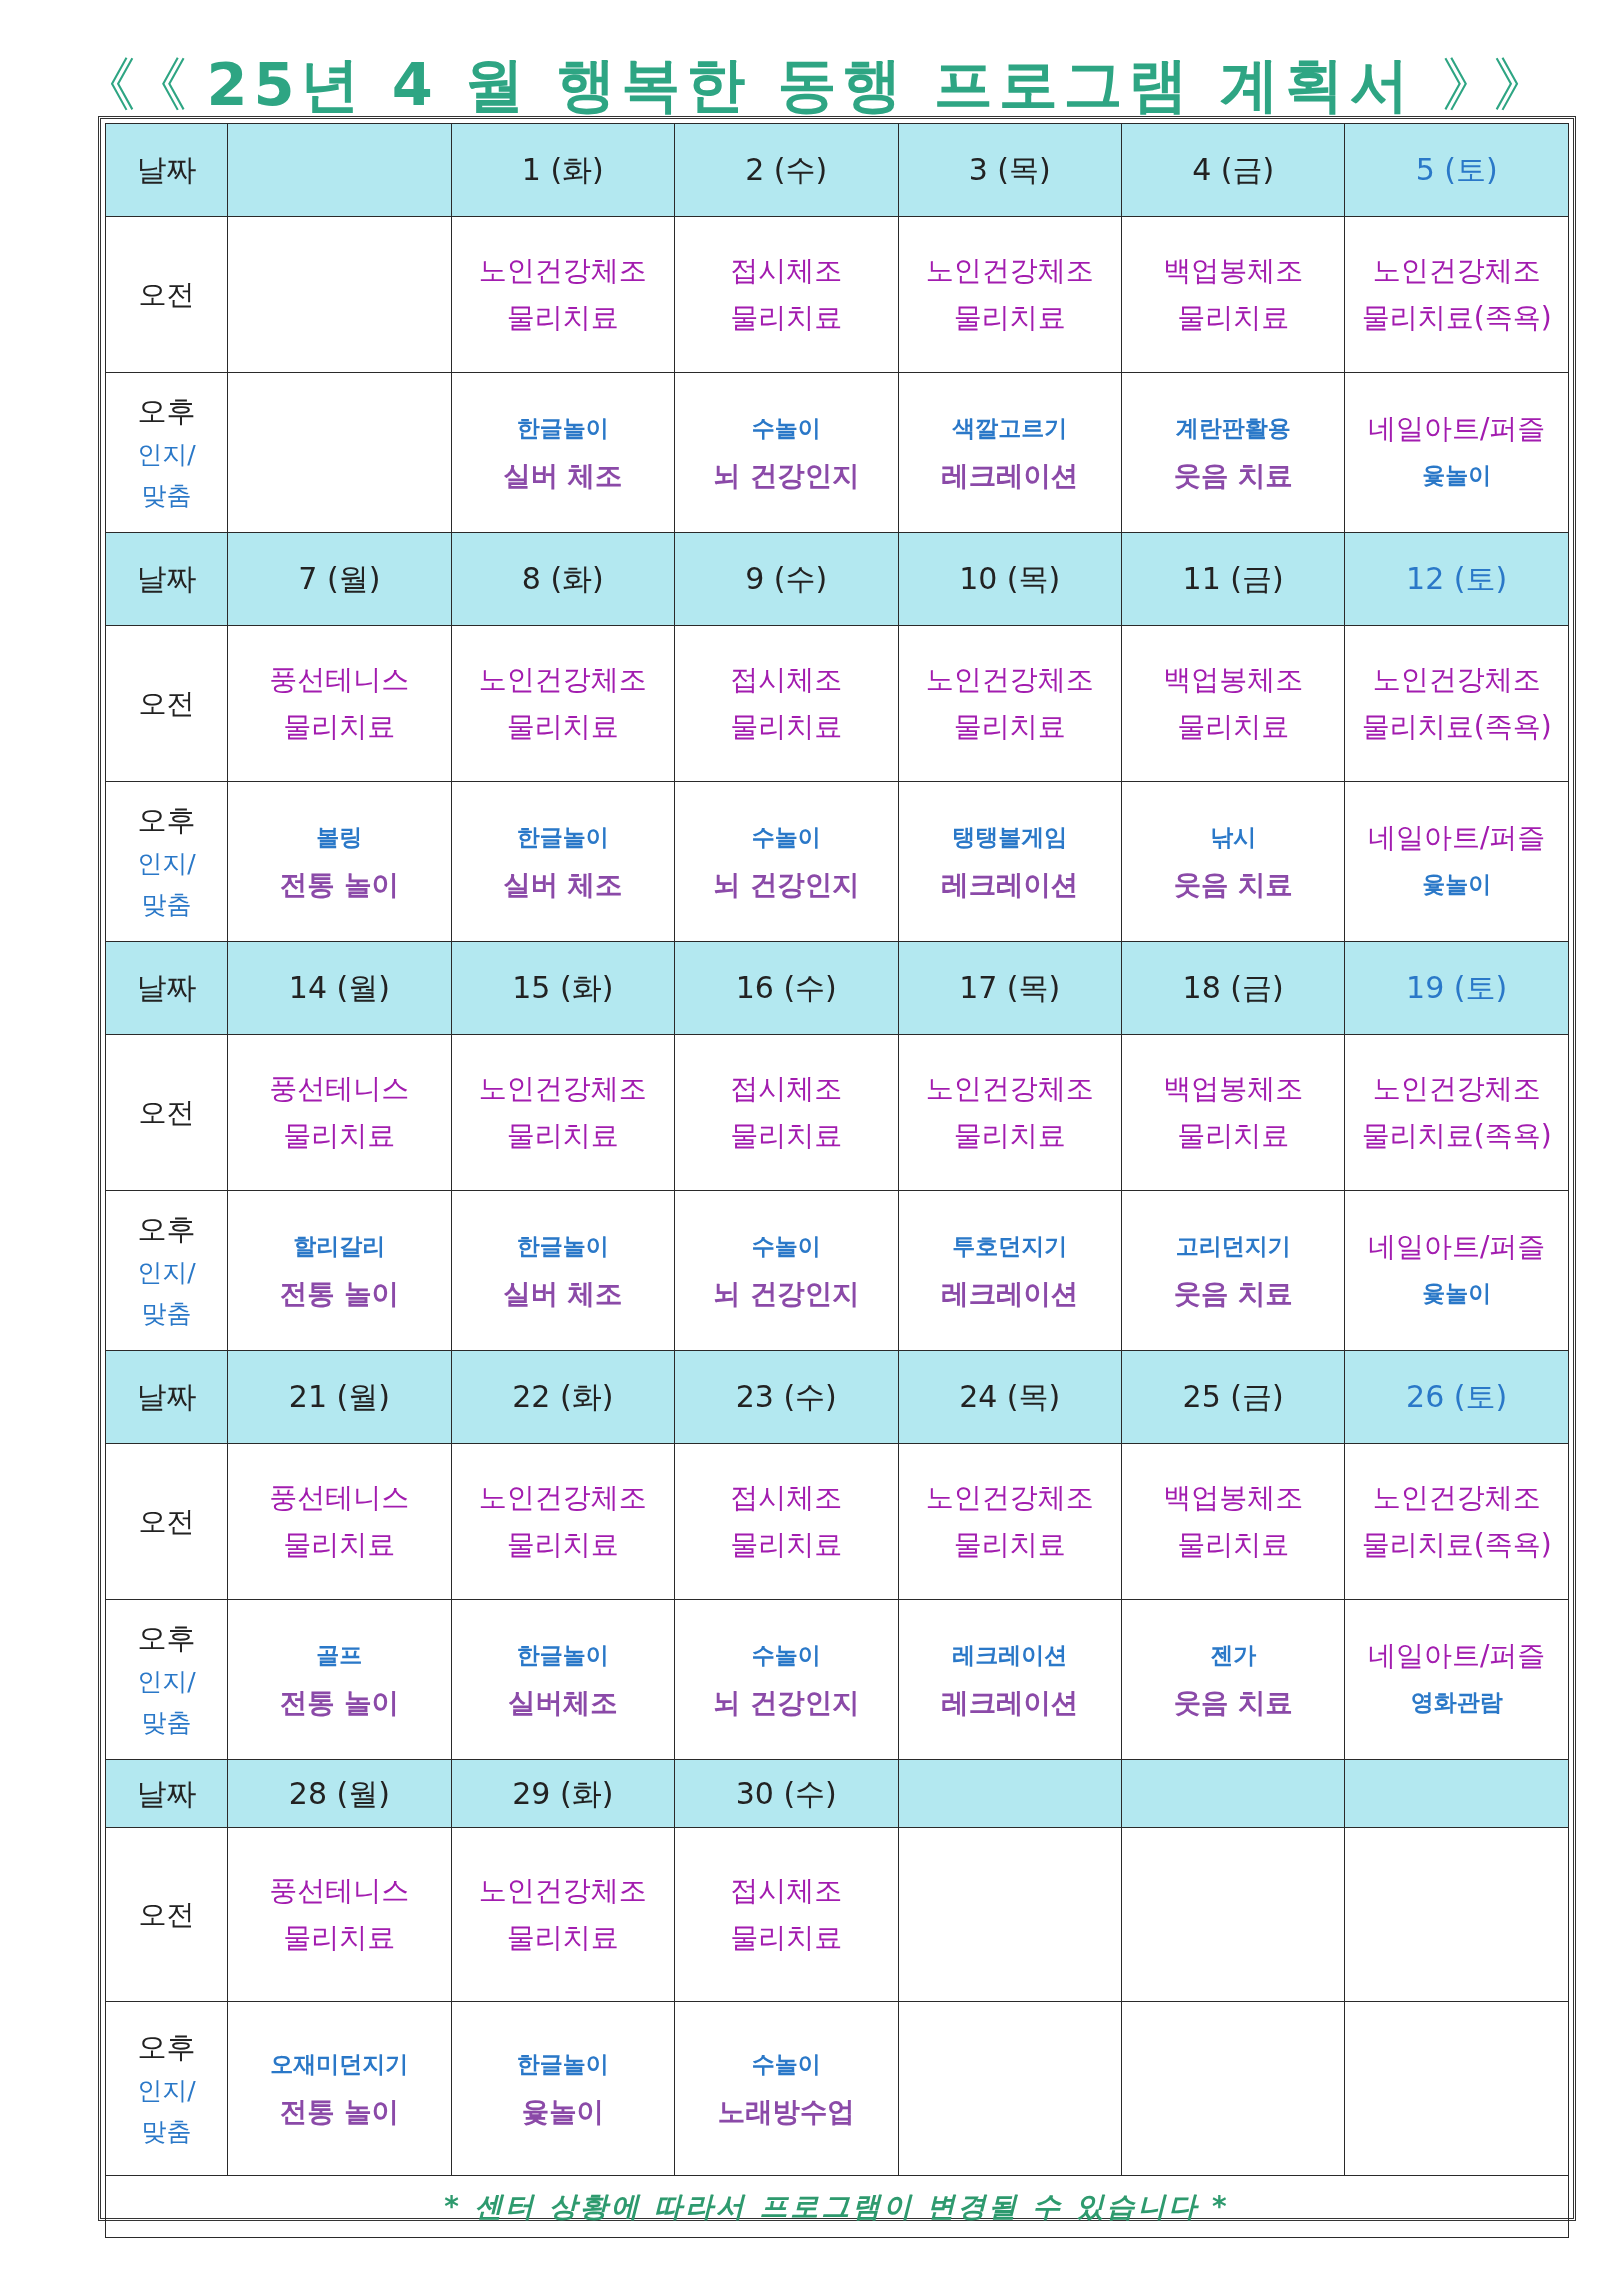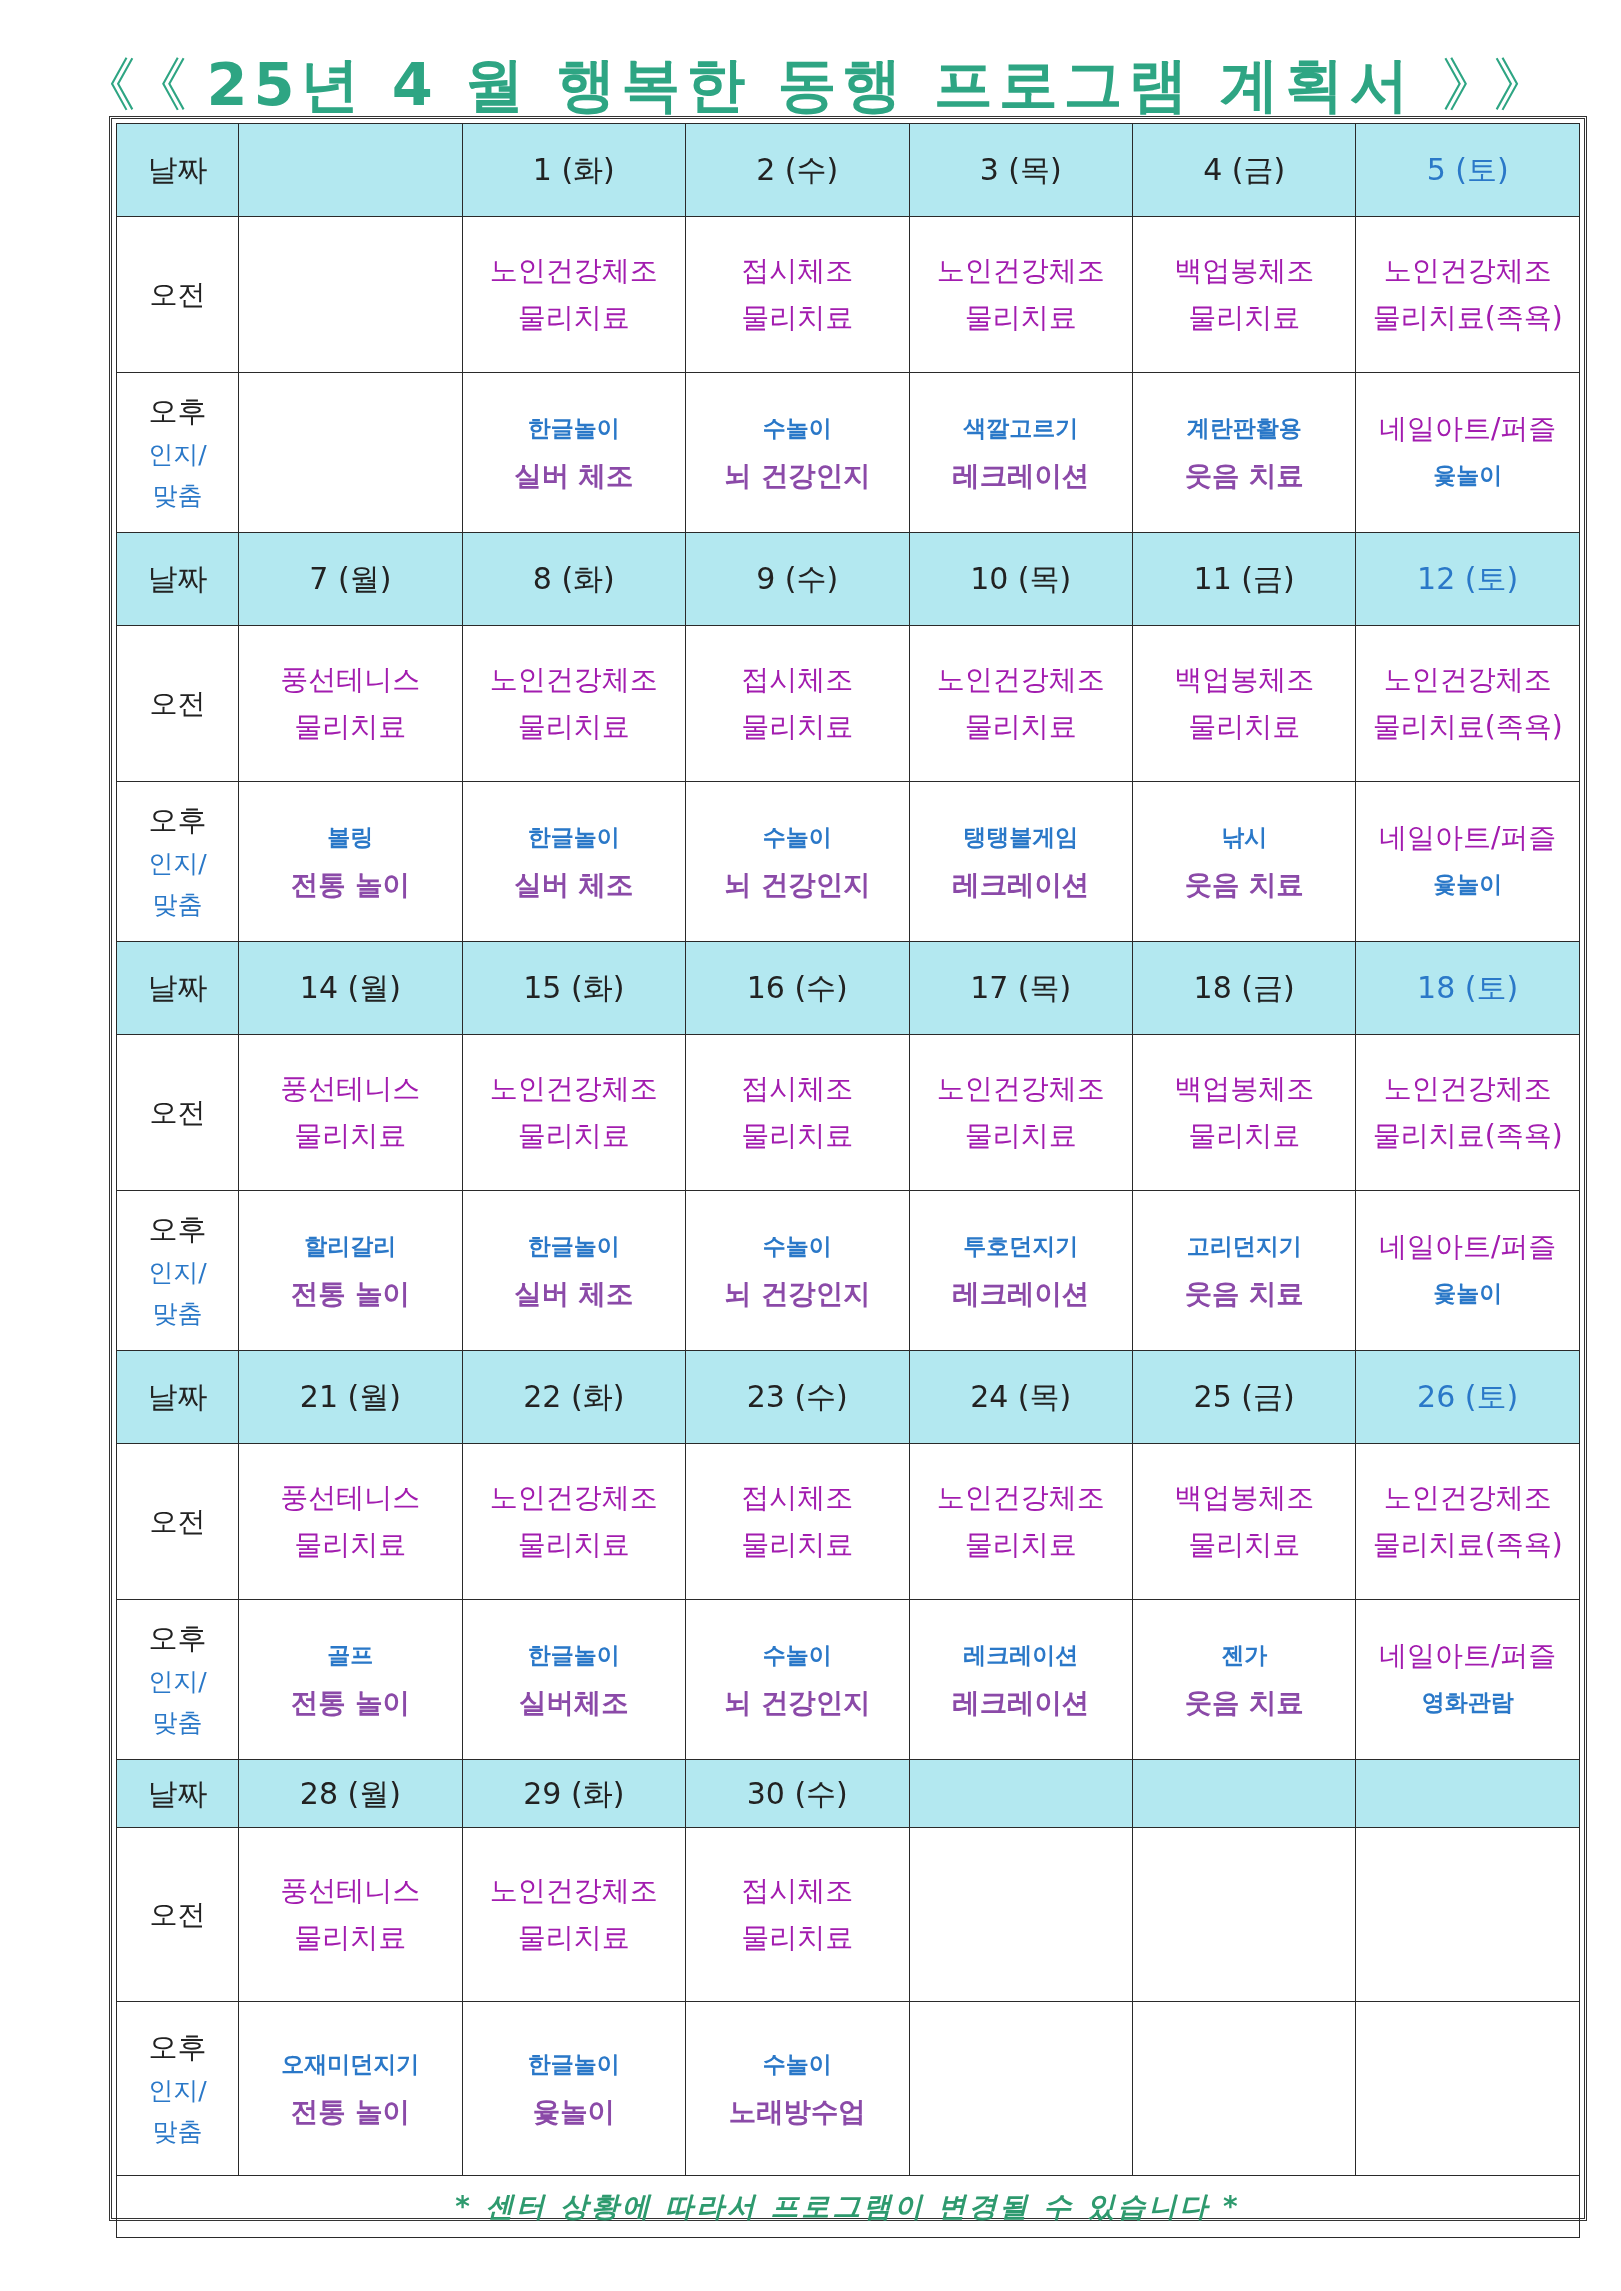--- a/index.html
+++ b/index.html
@@ -5,21 +5,21 @@
   html, body { margin:0; padding:0; background:#ffffff; }
   body { width:1621px; height:2292px; position:relative; font-family:"DejaVu Sans", "Liberation Sans", sans-serif; color:#222; }
   .title {
     position:absolute; left:0; top:17.6px; width:1621px; text-align:center;
     font-family:"DejaVu Sans", sans-serif; font-weight:bold; font-size:59px;
     color:#2ea583; letter-spacing:5.9px; line-height:78px;margin-top:28px;
   }
   .title .bracket { letter-spacing:-7.8px; font-weight:normal; }
   .sheet {
     position:absolute; left:98px; top:116px; width:1478px; height:2105px;
-    border:3.9px double #333; box-sizing:border-box;margin-left:11px;
+    border:3.9px double #333; box-sizing:border-box;
   }
   table.cal {
     position:absolute; left:3.9px; top:3.9px; width:1464px;
     border-collapse:collapse; table-layout:fixed;
   }
   table.cal td {
     border:1.5px solid #2a2a2a; text-align:center; vertical-align:middle;
     padding:0; font-size:28px; line-height:47px;
   }
   col.c-label { width:122px; }
@@ -192,21 +192,21 @@
             <span class="line blue">윷놀이</span>
           </td>
         </tr>
         <tr class="date-row">
           <td class="row-label">날짜</td>
           <td>14 (월)</td>
           <td>15  (화)</td>
           <td>16 (수)</td>
           <td>17  (목)</td>
           <td>18  (금)</td>
-          <td class="sat">18 (토)</td>
+          <td class="sat">19 (토)</td>
         </tr>
         <tr class="am-row">
           <td class="row-label">오전</td>
           <td>
             <span class="line dark">풍선테니스</span>
             <span class="line dark">물리치료</span>
           </td>
           <td>
             <span class="line dark">노인건강체조</span>
             <span class="line dark">물리치료</span>

